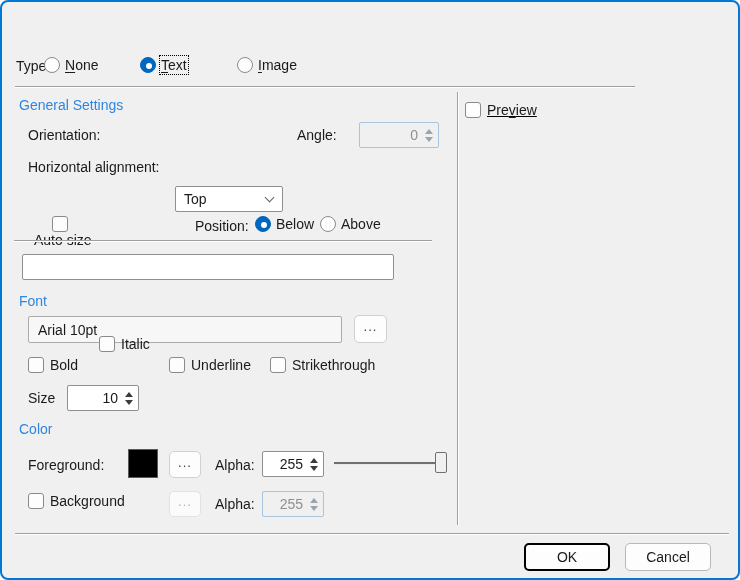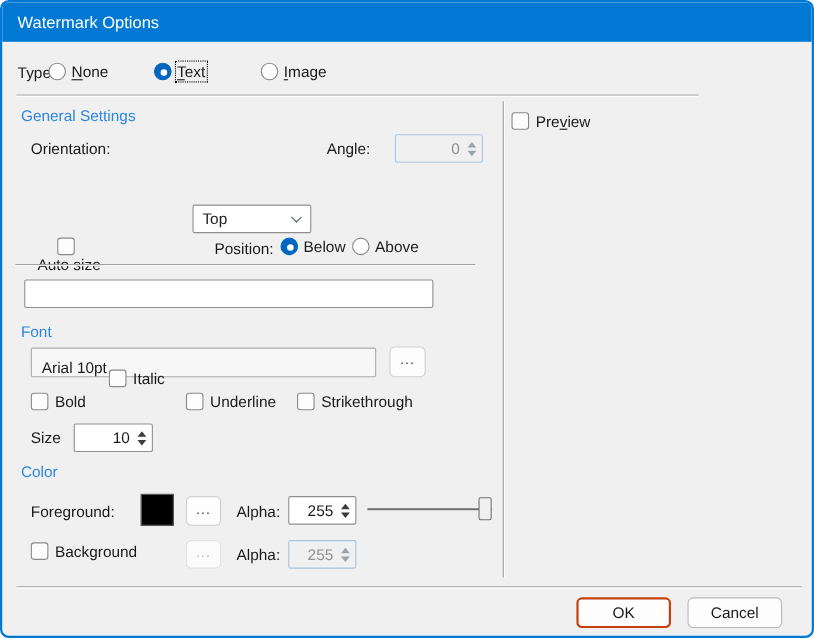--- a/index.html
+++ b/index.html
@@ -44,49 +44,46 @@
   .spin .arrows { position:absolute; right:3px; top:0; bottom:0; width:12px; display:flex; flex-direction:column; align-items:center; justify-content:center; gap:3px; }
   .spin .tri-up { width:0; height:0; border-left:4px solid transparent; border-right:4px solid transparent; border-bottom:5px solid #3c3c3c; }
   .spin .tri-dn { width:0; height:0; border-left:4px solid transparent; border-right:4px solid transparent; border-top:5px solid #3c3c3c; }
   .spin.disabled { background:#f0f0f0; border-color:#a9c4dd; }
   .spin.disabled .sval { color:#8f8f8f; }
   .spin.disabled .tri-up { border-bottom-color:#9aa4ad; }
   .spin.disabled .tri-dn { border-top-color:#9aa4ad; }
 
   
   .textbox { position:absolute; height:26px; background:#ffffff; border:1px solid #8f8f8f; border-radius:2px; font-size:14px; padding:0 6px; color:#1a1a1a; outline:none; font-family:"Liberation Sans", sans-serif; }
-  .field-ro { position:absolute; height:27px; background:#f7f7f7; border:1px solid #ababab; border-radius:2px; display:flex; align-items:flex-end; padding-left:9px; font-size:14px; color:#1a1a1a; }
+  .field-ro { position:absolute; height:27px; background:#f7f7f7; border:1px solid #ababab; border-radius:2px; display:flex; align-items:center; padding-left:9px; font-size:14px; color:#1a1a1a; }
 
   
   .dots-btn { position:absolute; background:#fdfdfd; border:1px solid #d0d0d0; border-radius:5px;
     display:flex; align-items:center; justify-content:center; font-size:13px; color:#3c3c3c; letter-spacing:1px; line-height:1; padding-bottom:5px; }
   .dots-btn.disabled { color:#b4b4b4; border-color:#e2e2e2; background:#fbfbfb; }
 
   
   .slider-track { position:absolute; border-top:2px solid #707070; border-bottom:1px solid #e9e9e9; }
   .slider-thumb { position:absolute; width:12px; height:21px; background:#f0f0f0; border:1px solid #707070; border-radius:2px; }
 
   
   .swatch { position:absolute; width:30px; height:29px; border:1px solid #5a5a5a; }
 
   
   .btn { position:absolute; width:86px; height:28px; background:#fdfdfd; border:1px solid #b8b8b8; border-radius:5px;
     display:flex; align-items:center; justify-content:center; font-size:14px; color:#1a1a1a; }
-  .btn.default { border:2px solid #c2410c; }
+  .btn.default { border:2px solid #000000; }
 
   .mn { text-decoration:underline; text-underline-offset:2px; }
 </style>
 </head>
 <body>
 
 <div class="dialog">
 
-  <div class="titlebar" style="background: rgb(0, 120, 212);">
-    <span class="title-text">Watermark Options</span>
-  </div>
 
   <span class="lbl" style="left:14px; top:56px;">Type:</span>
 
   <div class="radio" style="left:42px; top:55px;">
     <span class="circle"></span>
     <span class="rlabel"><span></span><span class="mn">N</span><span>one</span></span>
   </div>
   <div class="radio checked" style="left:138px; top:55px;">
     <span class="circle"></span>
     <span class="rlabel focused"><span></span><span class="mn">T</span><span>ext</span></span>
@@ -104,20 +101,21 @@
   <span class="lbl" style="left:26px; top:125px;">Orientation:</span>
   <span class="lbl" style="left:295px; top:125px;">Angle:</span>
   <div class="spin disabled" style="left:357px; top:120px; width:80px;">
     <span class="sval">0</span>
     <span class="arrows">
         <i class="tri-up"></i>
         <i class="tri-dn"></i>
       </span>
   </div>
 
+  <span class="lbl" style="left:26px; top:157px;">Horizontal alignment:</span>
 
   <div class="combo" style="left:173px; top:184px; width:108px;">
     <span class="cval">Top</span>
     <span class="chev"></span>
   </div>
 
   <div class="check" style="left:26px; top:214px;flex-direction:column;">
     <span class="box"></span>
     <span class="clabel">Auto size</span>
   </div>
@@ -196,21 +194,21 @@
   </div>
   <span class="lbl" style="left:213px; top:494px;">Alpha:</span>
   <div class="spin disabled" style="left:260px; top:489px; width:62px;">
     <span class="sval">255</span>
     <span class="arrows">
         <i class="tri-up"></i>
         <i class="tri-dn"></i>
       </span>
   </div>
 
-  <div class="check" style="left:463px; top:100px;">
+  <div class="check" style="left:463px; top:100px;text-decoration:underline;">
     <span class="box"></span>
     <span class="clabel"><span>Pre</span><span class="mn">v</span><span>iew</span></span>
   </div>
 
   <div class="sep-h" style="left:13px; top:531px; width:714px;"></div>
   <div class="btn default" style="left:522px; top:541px;">
     <span>OK</span>
   </div>
   <div class="btn" style="left:623px; top:541px;">
     <span>Cancel</span>

